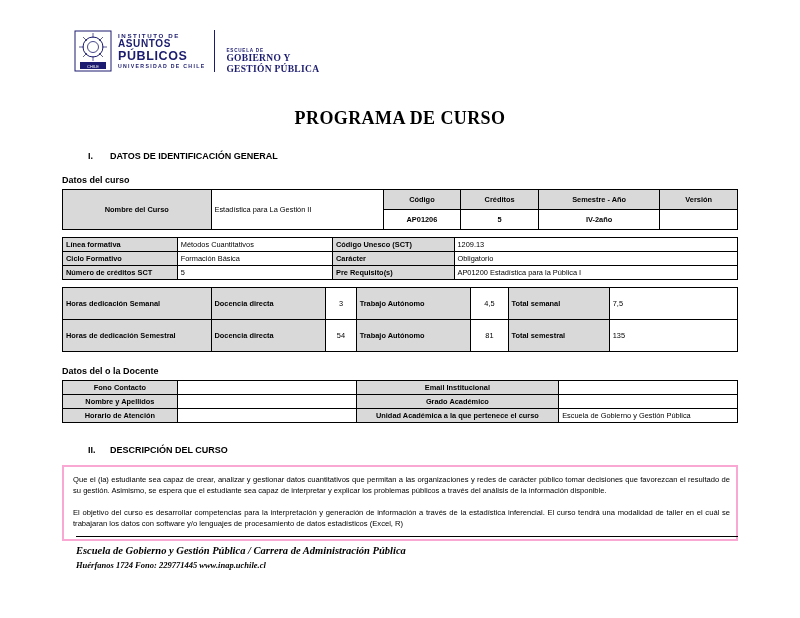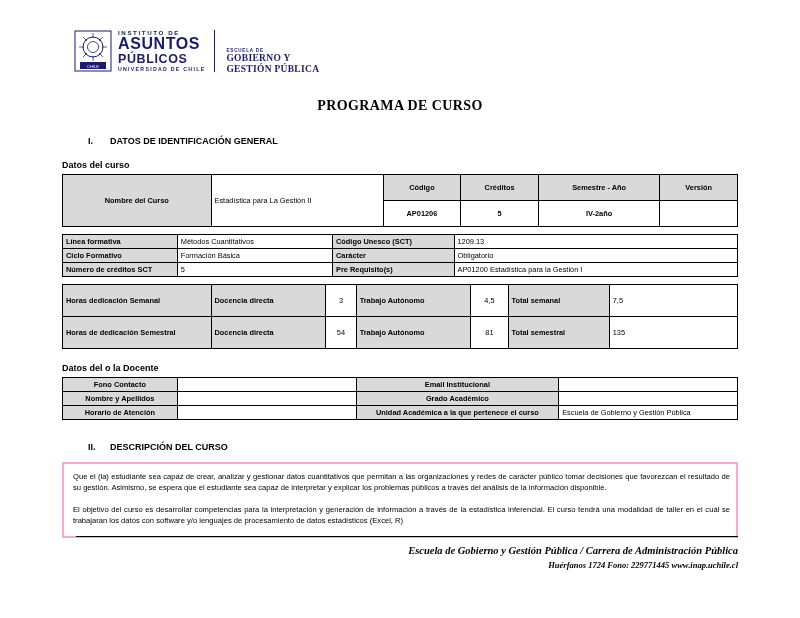--- a/index.html
+++ b/index.html
@@ -43,21 +43,21 @@
   .logo-text {
     line-height: 1.05;
   }
   .logo-text .lt1 {
     font-size: 6.2px;
     letter-spacing: 1.6px;
     color: #1b1b6f;
     font-weight: bold;
   }
   .logo-text .lt2 {
-    font-size: 16px;
+    font-size: 10px;
     letter-spacing: 0.6px;
     color: #1b1b6f;
     font-weight: bold;
   }
   .logo-text .lt3 {
     font-size: 12.5px;
     letter-spacing: 0.6px;
     color: #1b1b6f;
     font-weight: bold;
   }
@@ -89,25 +89,25 @@
     font-size: 9.5px;
     color: #1b1b6f;
     font-family: "Liberation Serif", serif;
     font-weight: bold;
     letter-spacing: 0.3px;
   }
 
   
   .doc-title {
     text-align: center;
-    font-size: 14px;
+    font-size: 18px;
     font-weight: bold;
     font-family: "Liberation Serif", serif;
     letter-spacing: 0.4px;
-    margin: 6px 0 0 0;
+    margin: 16px 0 0 0;
   }
   .section-head {
     font-size: 9px;
     font-weight: bold;
     margin: 22px 0 0 0;
     display: flex;
   }
   .section-head .num {
     width: 48px;
     padding-left: 26px;
@@ -137,21 +137,21 @@
     overflow: hidden;
   }
   .gray {
     background: #d9d9d9;
     font-weight: bold;
   }
   .ctr { text-align: center; }
   .bold { font-weight: bold; }
 
   
-  .t-ident td { height: 26px; }
+  .t-ident td { height: 20px; }
   .t-ident .tall { height: 22px; }
 
   .t-lines { margin-top: 7px; }
   .t-lines td { height: 14px; }
 
   .t-hours { margin-top: 7px; }
   .t-hours td { height: 32px; }
 
   .t-teacher td { height: 14px; }
 
@@ -170,21 +170,21 @@
     text-align: justify;
   }
   .desc-box p:last-child { margin-bottom: 0; }
 
   
   .footer {
     position: absolute;
     left: 76px;
     right: 62px;
     bottom: 48px;
-    text-align: right;
+    text-align: left;
   }
   .footer-rule {
     border-top: 1.4px solid #000000;
     margin-bottom: 8px;
   }
   .footer-line1 {
     font-size: 10.5px;
     font-weight: bold;
     font-style: italic;
     font-family: "Liberation Serif", serif;
@@ -291,21 +291,21 @@
     <tr>
       <td class="gray">Ciclo Formativo</td>
       <td>Formación Básica</td>
       <td class="gray">Carácter</td>
       <td>Obligatorio</td>
     </tr>
     <tr>
       <td class="gray">Número de créditos SCT</td>
       <td>5</td>
       <td class="gray">Pre Requisito(s)</td>
-      <td>AP01200 Estadística para la Gestión I</td>
+      <td>AP01200 Estadística para la Pública I</td>
     </tr>
   </tbody>
     </table>
 
   <table class="t-hours">
     <colgroup>
       <col style="width:22%">
         <col style="width:17%">
         <col style="width:4.5%">
       <col style="width:17%">

